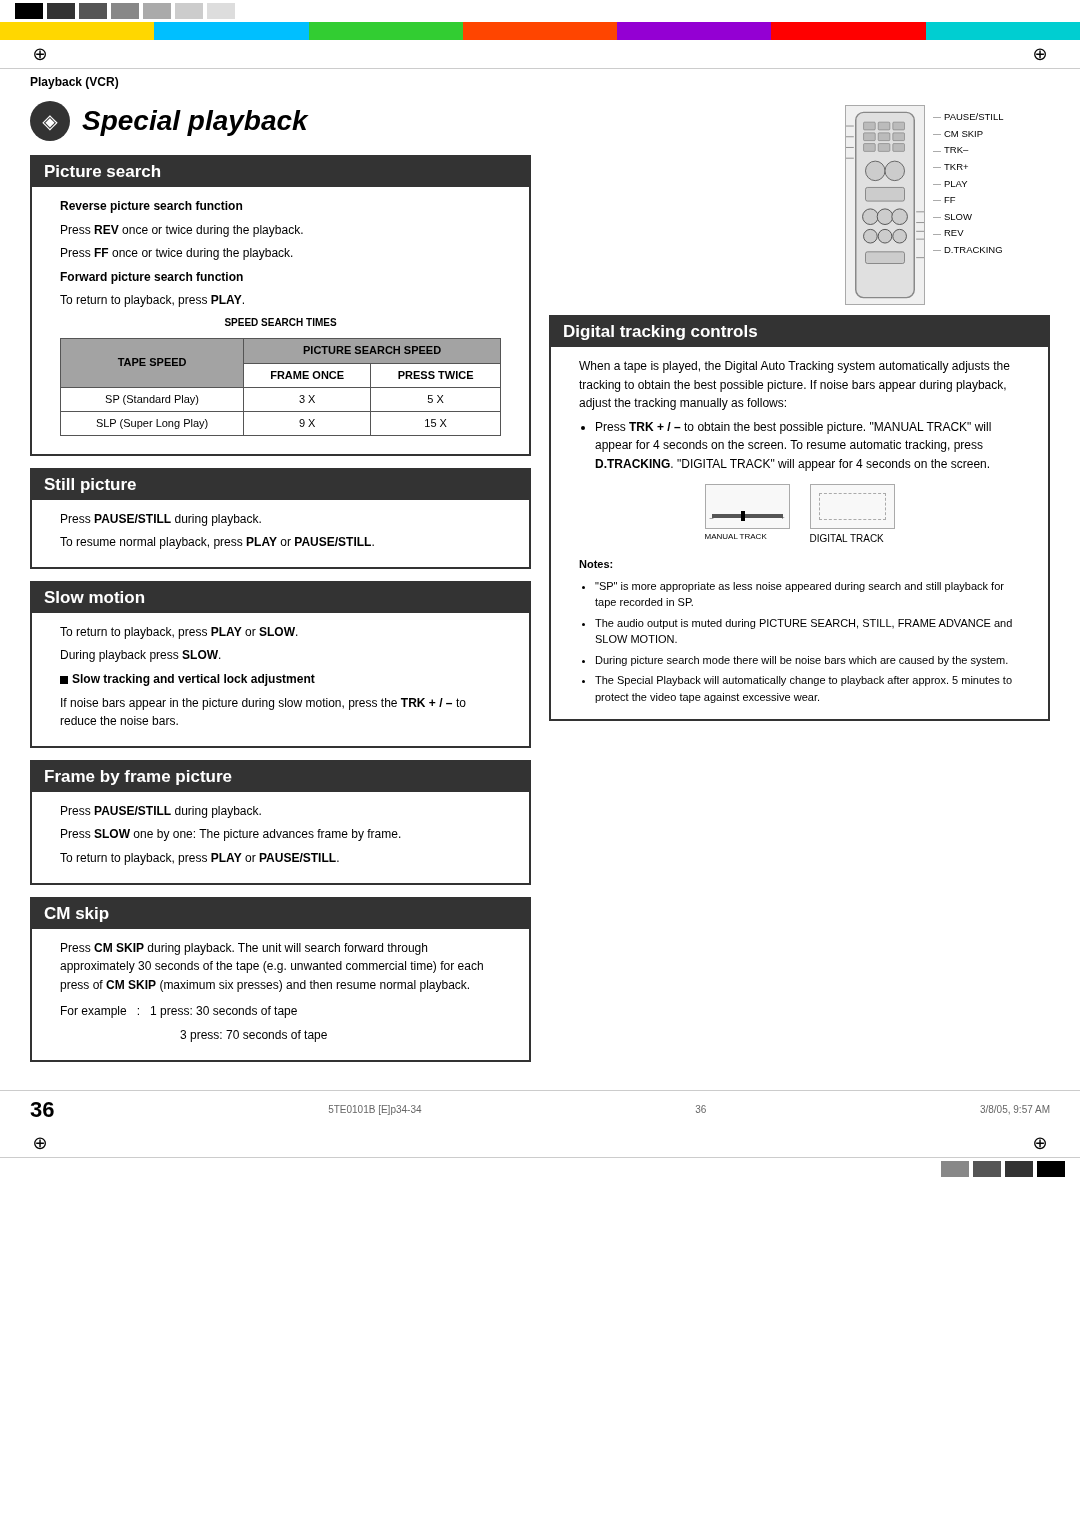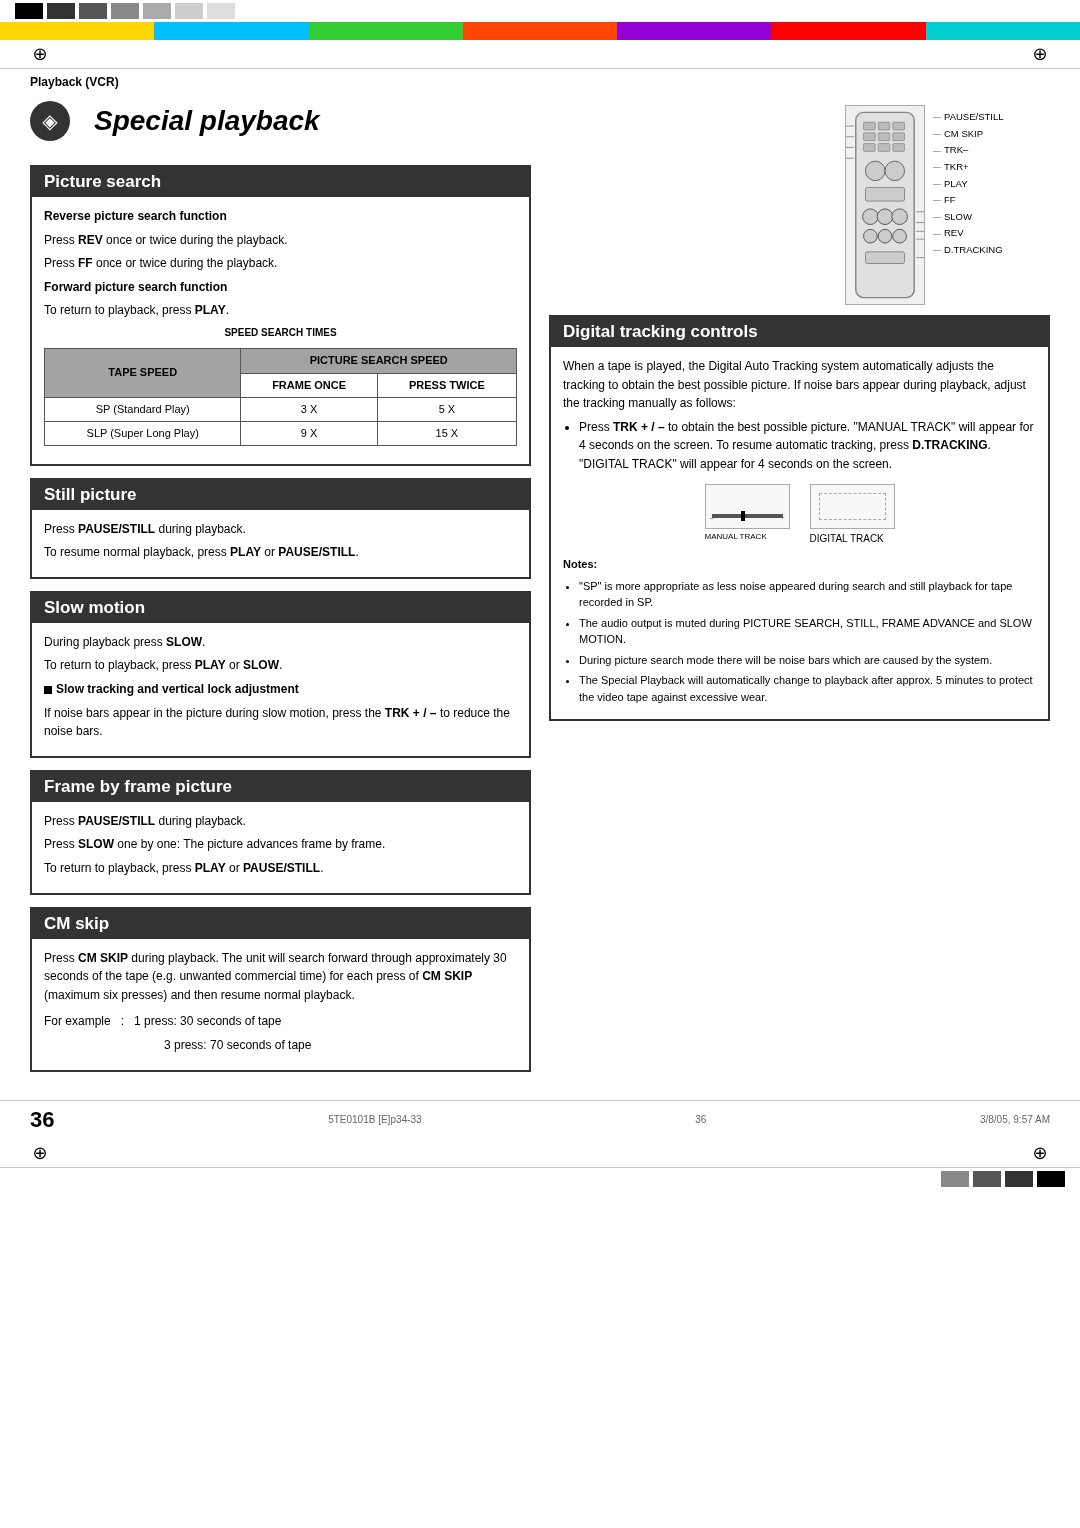--- a/index.html
+++ b/index.html
@@ -91,21 +91,21 @@
       margin-bottom: 12px;
     }
     .section-header {
       background: #333;
       color: #fff;
       font-size: 17px;
       font-weight: bold;
       padding: 5px 12px;
     }
     .section-content {
-      padding: 10px 12px;
+      padding: 10px 28px;
       font-size: 12px;
       line-height: 1.55;
     }
 
     .bold { font-weight: bold; }
 
     
     .speed-table {
       border-collapse: collapse;
       width: 100%;
@@ -293,28 +293,28 @@
       <div class="remote-line">TKR+</div>
       <div class="remote-line">PLAY</div>
       <div class="remote-line">FF</div>
       <div class="remote-line">SLOW</div>
       <div class="remote-line">REV</div>
       <div class="remote-line">D.TRACKING</div>
     </div>
   </div>
 </div>
 
-<div style="padding: 10px 30px 0 30px; display:flex; align-items:center; gap:24px;">
+<div style="padding: 10px 30px 0 30px; display:flex; align-items:center; gap:12px;">
   <div class="title-icon"></div>
   <span class="page-title">Special playback</span>
 </div>
 
 <div style="padding: 14px 30px 0 30px; display:flex; gap:18px;">
 
-  <div style="flex:1; min-width:0;margin-top:10px;">
+  <div style="flex:1; min-width:0;">
 
     <div class="section-box">
       <div class="section-header">Picture search</div>
       <div class="section-content">
         <p><span class="bold">Reverse picture search function</span></p>
         <p>Press <strong>REV</strong> once or twice during the playback.</p>
         <p>Press <strong>FF</strong> once or twice during the playback.</p>
         <p><span class="bold">Forward picture search function</span></p>
         <p>To return to playback, press <strong>PLAY</strong>.</p>
         <div class="table-title">SPEED SEARCH TIMES</div>
@@ -349,22 +349,22 @@
       <div class="section-header">Still picture</div>
       <div class="section-content">
         <p>Press <strong>PAUSE/STILL</strong> during playback.</p>
         <p>To resume normal playback, press <strong>PLAY</strong> or <strong>PAUSE/STILL</strong>.</p>
       </div>
     </div>
 
     <div class="section-box">
       <div class="section-header">Slow motion</div>
       <div class="section-content">
+        <p>To return to playback, press <strong>PLAY</strong> or <strong>SLOW</strong>.</p>
         <p>During playback press <strong>SLOW</strong>.</p>
-        <p>To return to playback, press <strong>PLAY</strong> or <strong>SLOW</strong>.</p>
         <p><span class="square-bullet"></span><strong>Slow tracking and vertical lock adjustment</strong></p>
         <p>If noise bars appear in the picture during slow motion, press the <strong>TRK + / –</strong> to reduce the noise bars.</p>
       </div>
     </div>
 
     <div class="section-box">
       <div class="section-header">Frame by frame picture</div>
       <div class="section-content">
         <p>Press <strong>PAUSE/STILL</strong> during playback.</p>
         <p>Press <strong>SLOW</strong> one by one: The picture advances frame by frame.</p>
@@ -421,21 +421,21 @@
           </ul>
         </div>
       </div>
     </div>
 
   </div>
 </div>
 
 <div class="bottom-bar">
   <span class="page-number">36</span>
-  <span class="footer-text">5TE0101B [E]p34-33</span>
+  <span class="footer-text">5TE0101B [E]p34-34</span>
   <span class="footer-text">36</span>
   <span class="footer-text">3/8/05, 9:57 AM</span>
 </div>
 
 <div class="header-row">
   <div class="crosshair"></div>
   <div class="crosshair"></div>
 </div>
 
 <div class="top-pattern-bar" style="flex-direction:row-reverse;">

